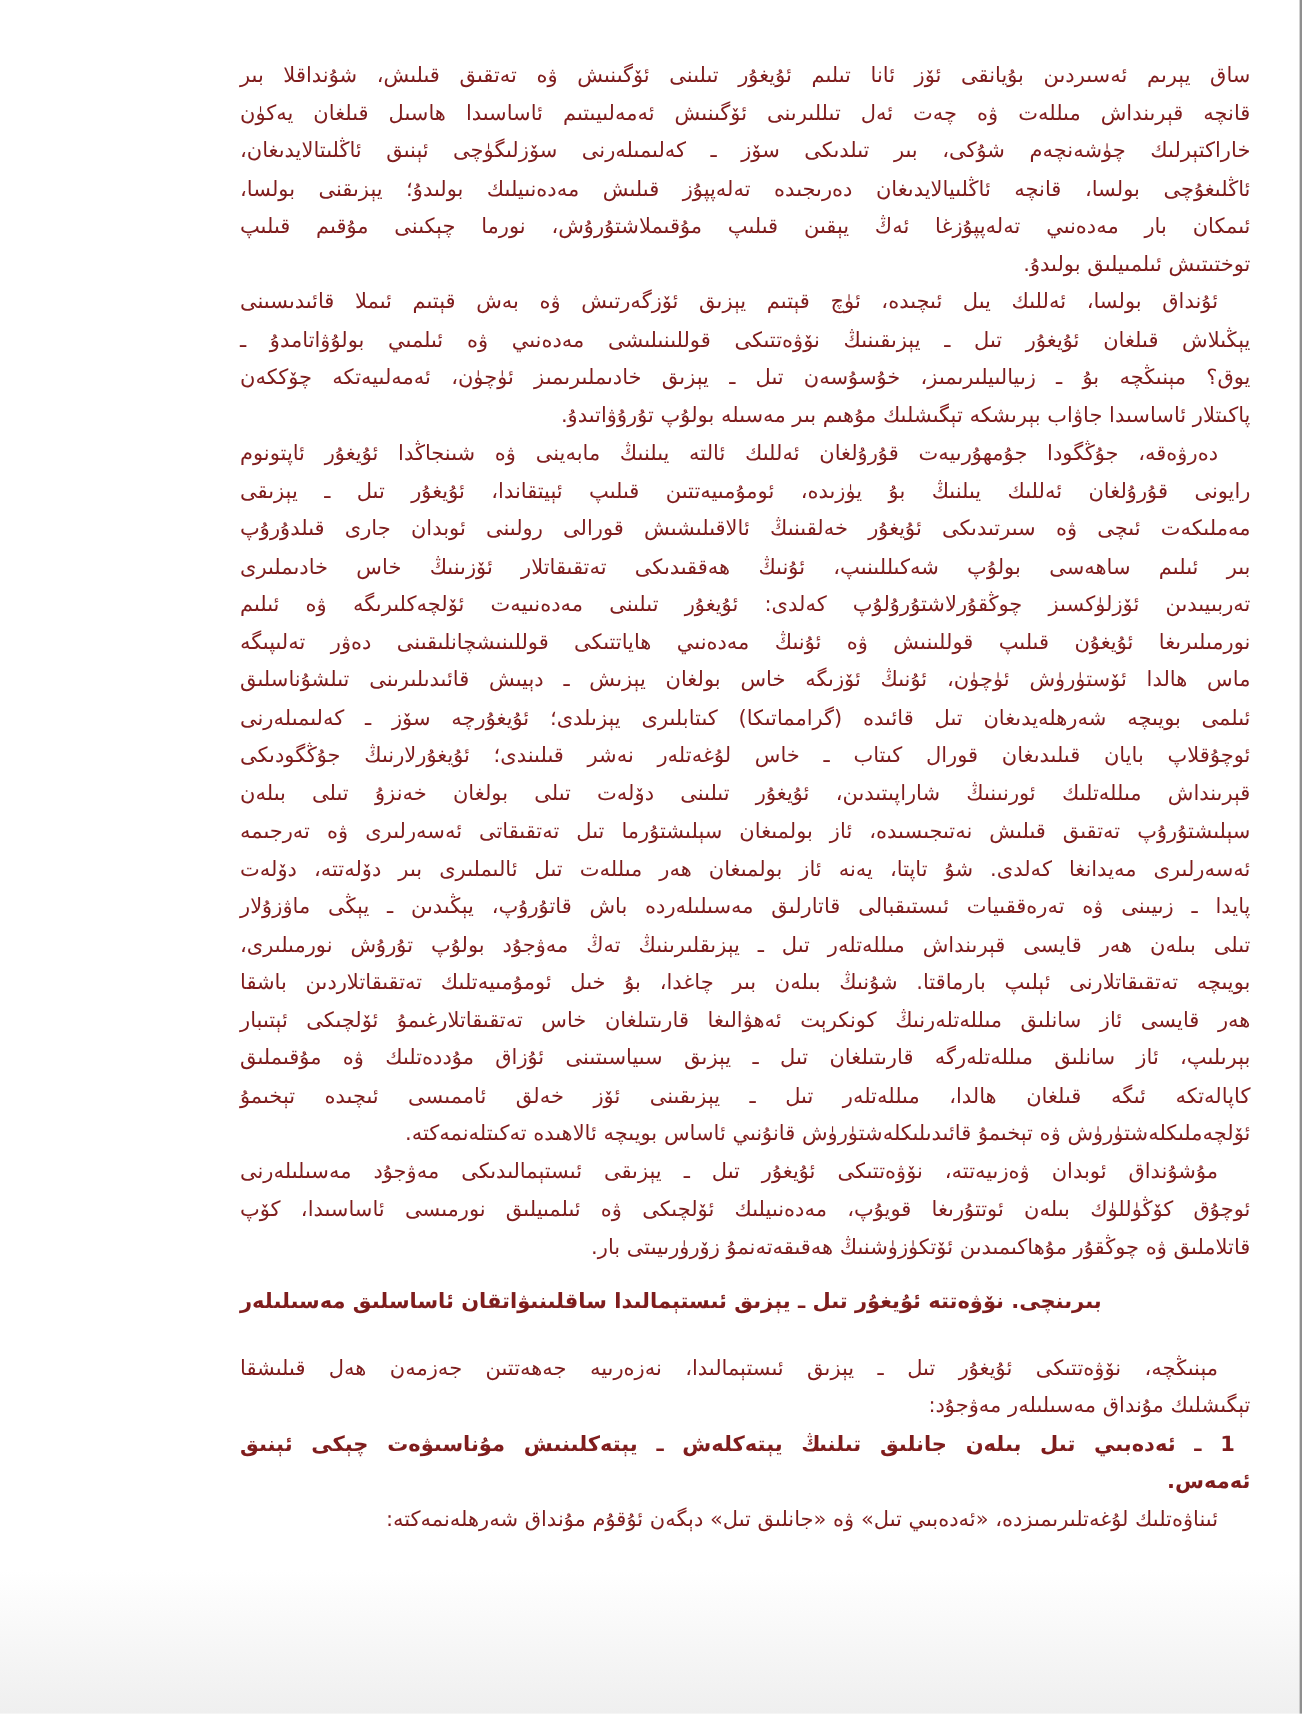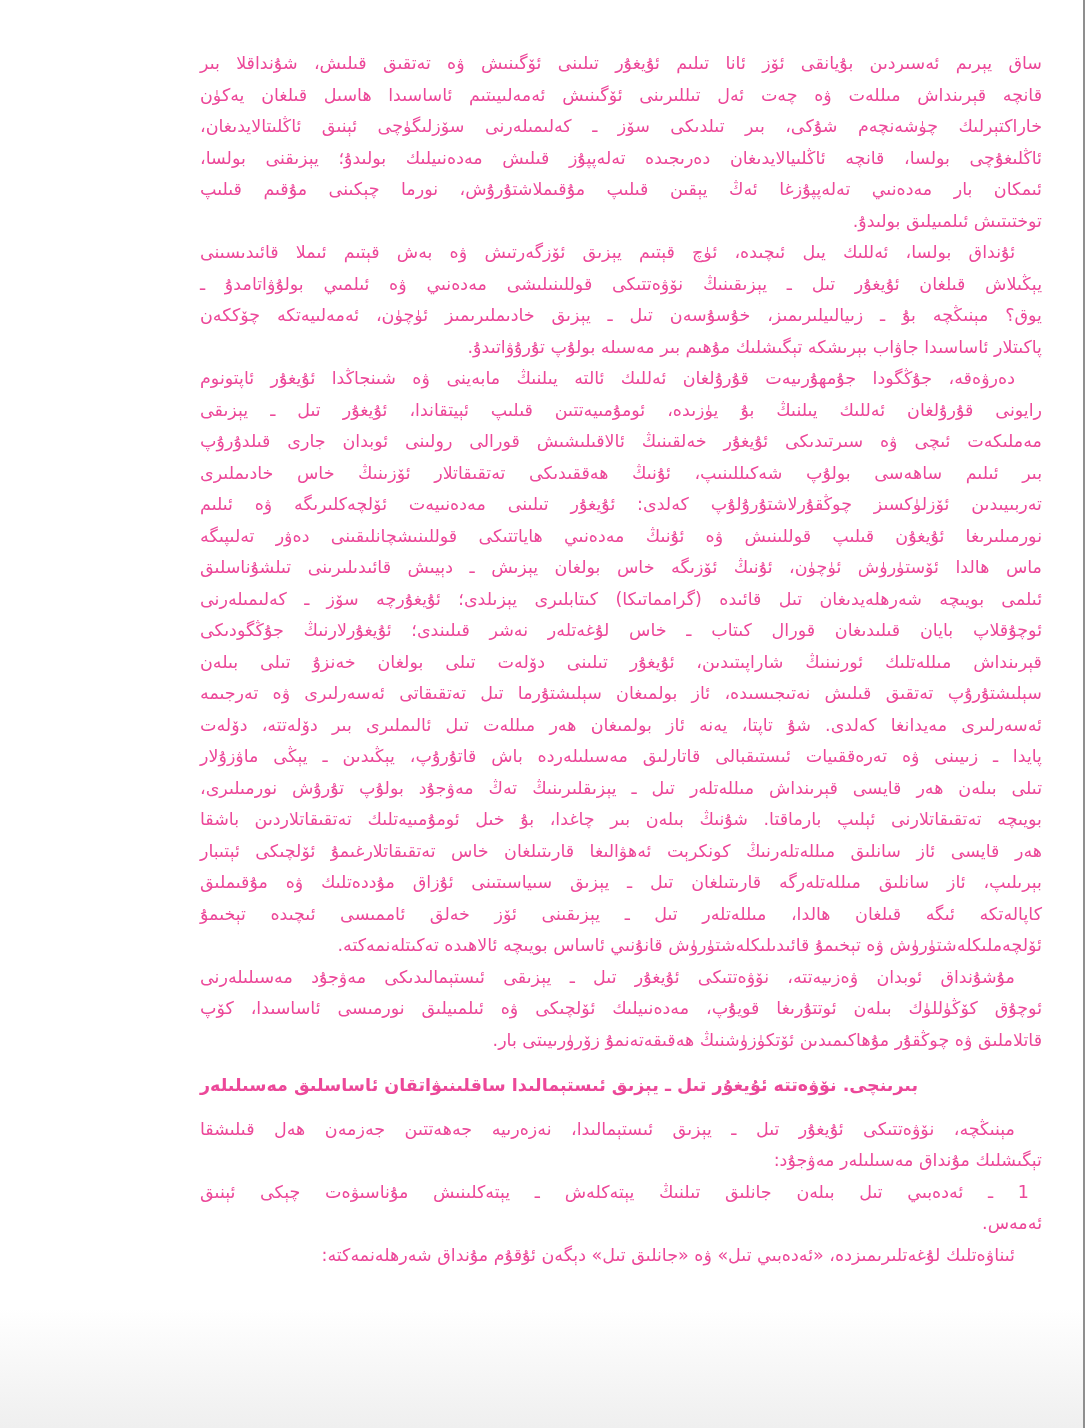--- a/index.html
+++ b/index.html
@@ -21,42 +21,42 @@
   .bottom-fade {
     position: absolute; left: 0; right: 3px; bottom: 0; height: 120px;
     background: linear-gradient(rgba(255,255,255,0), #efefef);
     pointer-events: none;
   }
   .content {
     position: absolute;
     top: 48px; right: 44px;
     width: 842px;
     direction: rtl;
-    color: #ec4899;
+    color: #7f1d1d;
     font-size: 17.5px;
     line-height: 31.5px;
     text-align: justify;
   }
   .line {
     text-align: justify;
     text-align-last: justify;
     text-justify: inter-word;
   }
   .line.para-end { text-align-last: right; }
   .line.indent { padding-right: 27px; }
   .line.small-indent { padding-right: 13px; }
   .section-heading {
     font-weight: bold;
     text-align: left;
     text-align-last: left;
     margin-top: 14px;
-    margin-bottom: 12px;
+    margin-bottom: 24px;
     white-space: nowrap;
   }
-  .bold-item .line { font-weight: normal; }
+  .bold-item .line { font-weight: bold; }
   .para { margin: 0; }
 </style>
 </head>
 <body>
 
 <div class="page">
 
   <div class="content">
 
     <div class="para">

